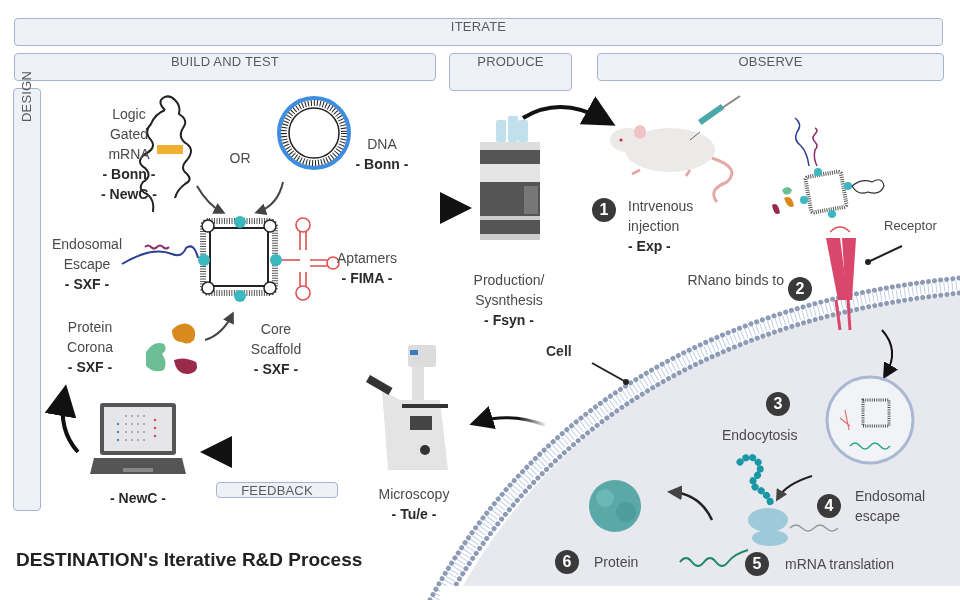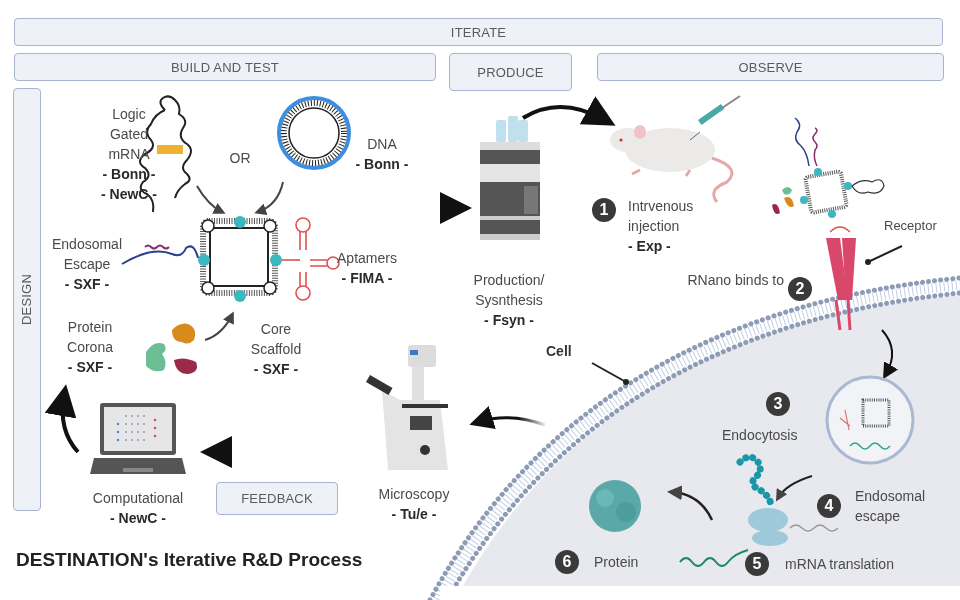--- a/index.html
+++ b/index.html
@@ -1,17 +1,17 @@
 <!DOCTYPE html>
 <html><head>
 <meta charset="utf-8">
 <style>
   html, body { margin: 0; padding: 0; }
   body { width: 960px; height: 600px; position: relative; overflow: hidden; background: #ffffff; font-family: "Liberation Sans", sans-serif; color: #404040; }
-  .bar { position: absolute; box-sizing: border-box; border: 1.5px solid #a8b4cf; border-radius: 4px; background: #eef1f8; color: #5a5a5a; font-size: 13px; display: flex; align-items: center; justify-content: center; letter-spacing: 0.2px; }
+  .bar { position: absolute; box-sizing: border-box; border: 1.5px solid #a8b4cf; border-radius: 4px; background: #eef1f8; color: #5a5a5a; font-size: 13px; display: flex; align-items: flex-start; justify-content: center; letter-spacing: 0.2px; }
   .vbar span { transform: rotate(-90deg); white-space: nowrap; font-size: 13px; }
   .lbl { position: absolute; text-align: center; font-size: 14px; line-height: 20px; color: #4a4a4a; white-space: nowrap; }
   .lbl b { color: #2a2a2a; }
   .step { position: absolute; width: 24px; height: 24px; border-radius: 50%; background: #3a3a3a; color: #fff; font-size: 16px; font-weight: bold; display: flex; align-items: center; justify-content: center; }
   svg { position: absolute; left: 0; top: 0; overflow: visible; }
   .title { position: absolute; left: 16px; top: 549px; font-size: 19px; font-weight: bold; color: #222; white-space: nowrap; }
   .celllbl { position: absolute; left: 546px; top: 343px; font-size: 14px; font-weight: bold; color: #333; }
 </style>
 </head>
 <body>
@@ -298,20 +298,19 @@
 <div class="step" style="left:745px;top:552px;">5</div>
 <div class="lbl" style="left:785px;top:554px;">mRNA translation</div>
 <div class="step" style="left:555px;top:550px;">6</div>
 <div class="lbl" style="left:594px;top:552px;">Protein</div>
 
 <div class="lbl" style="left:364px;top:484px;width:100px;">
   <div>Microscopy</div>
   <div><b>- Tu/e -</b></div>
 </div>
 <div class="lbl" style="left:80px;top:488px;width:116px;">
-  <div>Computational</div>
   <div><b>- NewC -</b></div>
 </div>
-<div class="bar" style="left:216px;top:482px;width:122px;height:33px;">
+<div class="bar" style="left:216px;top:482px;width:122px;height:16px;">
     <span>FEEDBACK</span>
   </div>
 
 <div class="title">DESTINATION's Iterative R&amp;D Process</div>
 
 </body></html>

